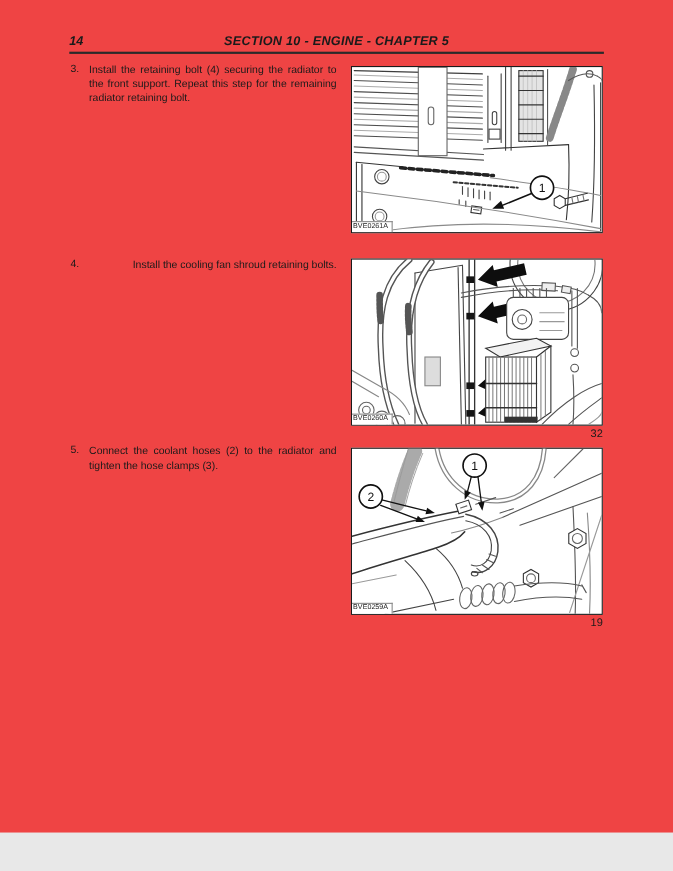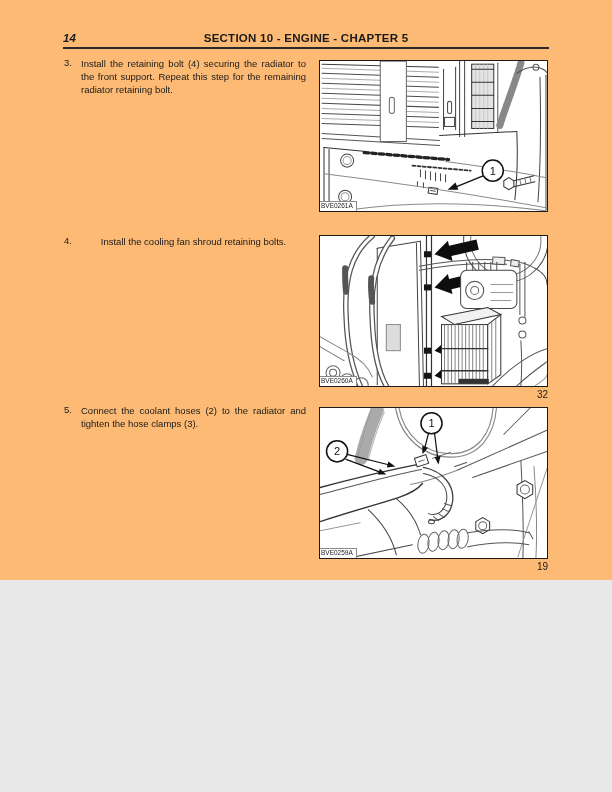--- a/index.html
+++ b/index.html
@@ -1,20 +1,20 @@
 <!DOCTYPE html>
 <html><head>
 <meta charset="utf-8">
 <style>
   html,body{margin:0;padding:0;background:#e8e8e8}
-  .page{position:relative;width:612px;height:580px;background:#fdba74;
+  .page{position:relative;width:612px;height:757px;background:#ef4444;
         font-family:"Liberation Sans","DejaVu Sans",sans-serif;color:#1a1a1a;overflow:hidden;margin:0 auto}
   .pgnum{position:absolute;left:63px;top:32px;font-size:11.5px;font-weight:bold;font-style:italic}
   .htitle{position:absolute;left:0;top:32px;width:612px;text-align:center;
-          font-size:11.5px;font-weight:bold;letter-spacing:.25px}
+          font-size:11.5px;font-weight:bold;font-style:italic;letter-spacing:.25px}
   .hrule{position:absolute;left:63px;top:47px;width:486px;height:2px;background:#2a2a2a}
   .step{position:absolute;left:64px;width:242px}
   .snum{position:absolute;left:0;top:0;font-size:9.5px}
   .stext{margin:0 0 0 17px;font-size:9.5px;line-height:13.2px;text-align:justify;color:#1a1a1a}
   .fig{position:absolute;left:319px;width:229px;height:152px;border:1.6px solid #1b1b1b;
        box-sizing:border-box;background:#fff}
   .fig svg{display:block;width:100%;height:100%}
   .photoid{position:absolute;left:0;bottom:0;font-size:6.5px;line-height:8px;padding:0 3px 1px 1px;
            background:#fff;border-top:1px solid #8a8a8a;border-right:1px solid #8a8a8a;color:#222}
   .fignum{position:absolute;left:319px;width:229px;text-align:right;font-size:10px;color:#1a1a1a}
@@ -142,21 +142,21 @@
           <circle cx="172" cy="109" r="10.5" fill="#fff" stroke="#111" stroke-width="1.5"></circle>
           <text x="172" y="113" text-anchor="middle" class="co" stroke="none" fill="#111">1</text>
         </g>
       </g>
     </svg>
     <span class="photoid">BVE0261A</span>
   </figure>
 
   <div class="step" style="top:235px">
     <span class="snum">4.</span>
-    <p class="stext" style="text-align:center">Install the cooling fan shroud retaining bolts.</p>
+    <p class="stext" style="text-align:right">Install the cooling fan shroud retaining bolts.</p>
   </div>
 
   <figure class="fig" style="top:235px;margin:0">
     <svg viewBox="0 0 226 149">
       <g fill="none" stroke-linecap="round">
 
         <circle cx="185" cy="4" r="42" stroke="#444"></circle>
         <circle cx="185" cy="4" r="35" stroke="#777"></circle>
 
         <g stroke="#444">

